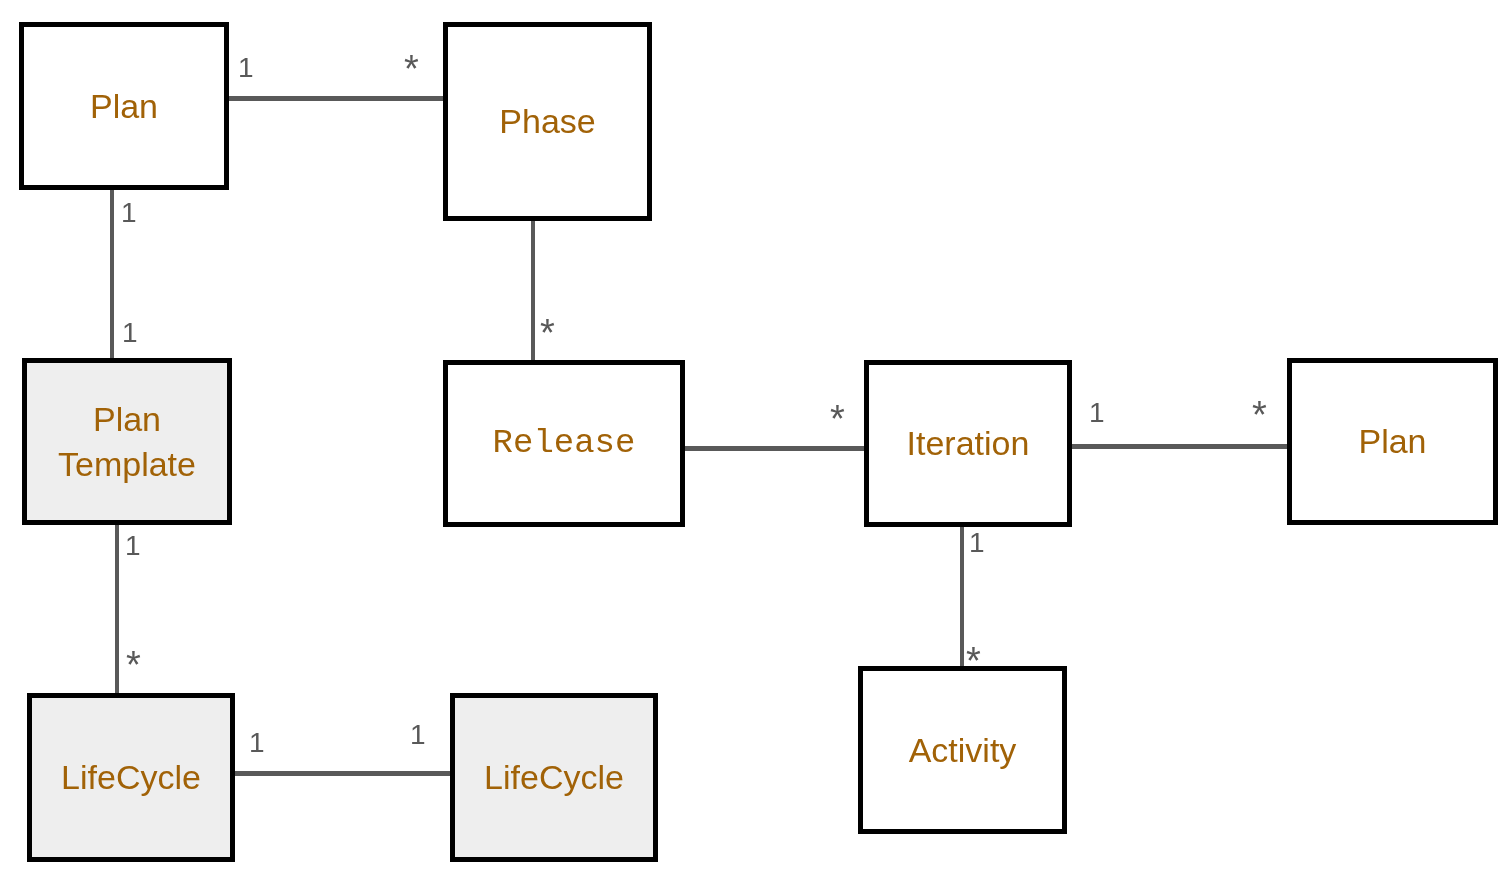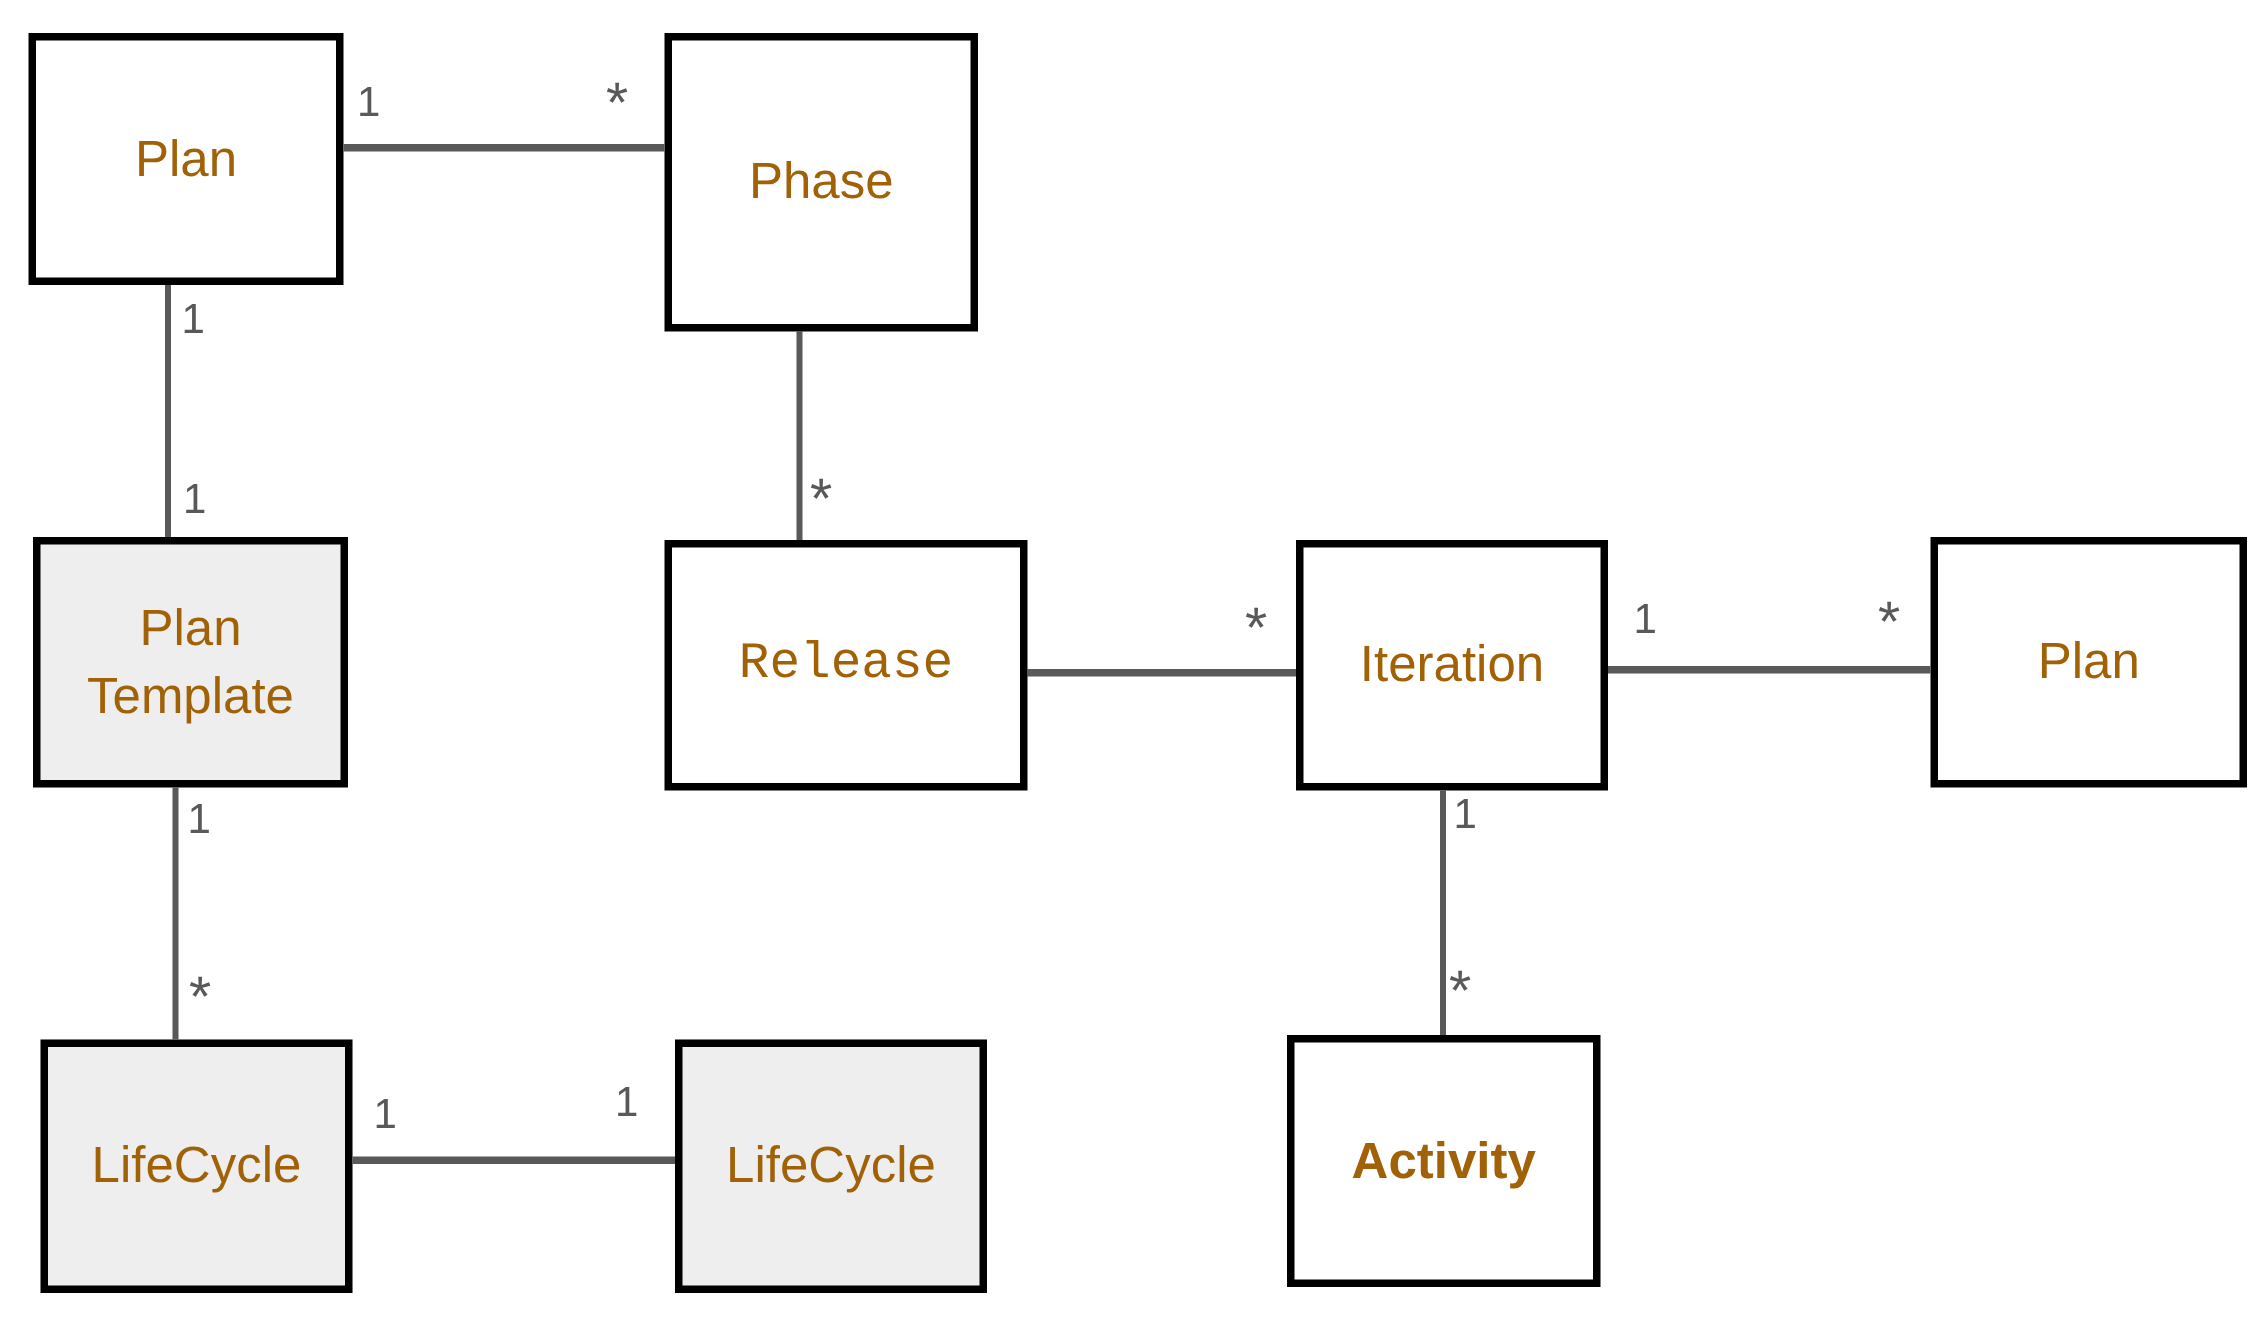--- a/index.html
+++ b/index.html
@@ -114,18 +114,18 @@
     <div class="node gray" style="left: 27px; top: 693px; width: 208px; height: 169px;">
       <div class="node-label">
         <span class="node-line">LifeCycle</span>
       </div>
     </div>
     <div class="node gray" style="left: 450px; top: 693px; width: 208px; height: 169px;">
       <div class="node-label">
         <span class="node-line">LifeCycle</span>
       </div>
     </div>
-    <div class="node" style="left: 858px; top: 690px; width: 209px; height: 168px; font-weight: bold;">
+    <div class="node" style="left: 858px; top: 666px; width: 209px; height: 168px;">
       <div class="node-label">
         <span class="node-line">Activity</span>
       </div>
     </div>
   </div>
 
 </body></html>

